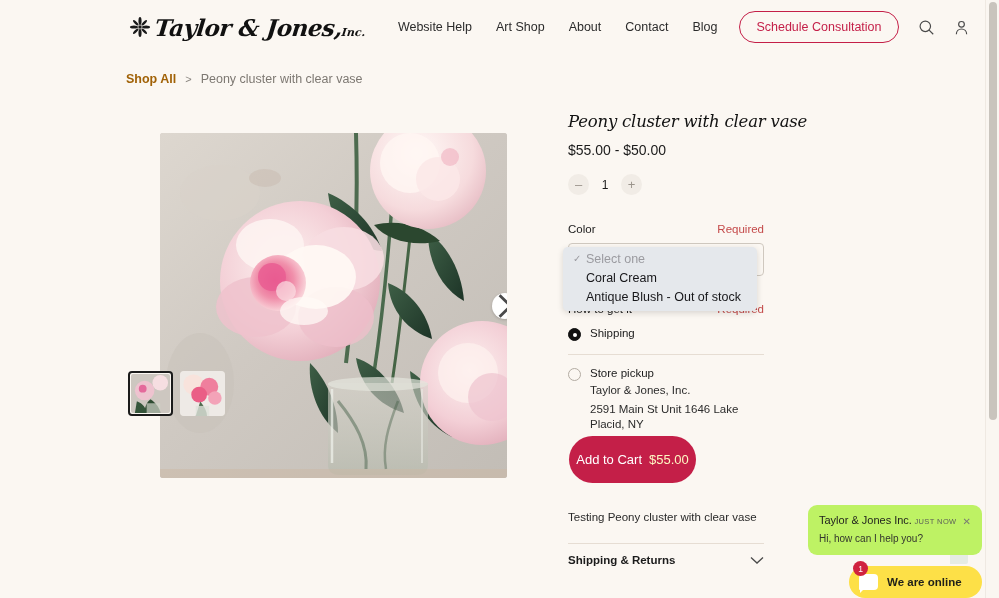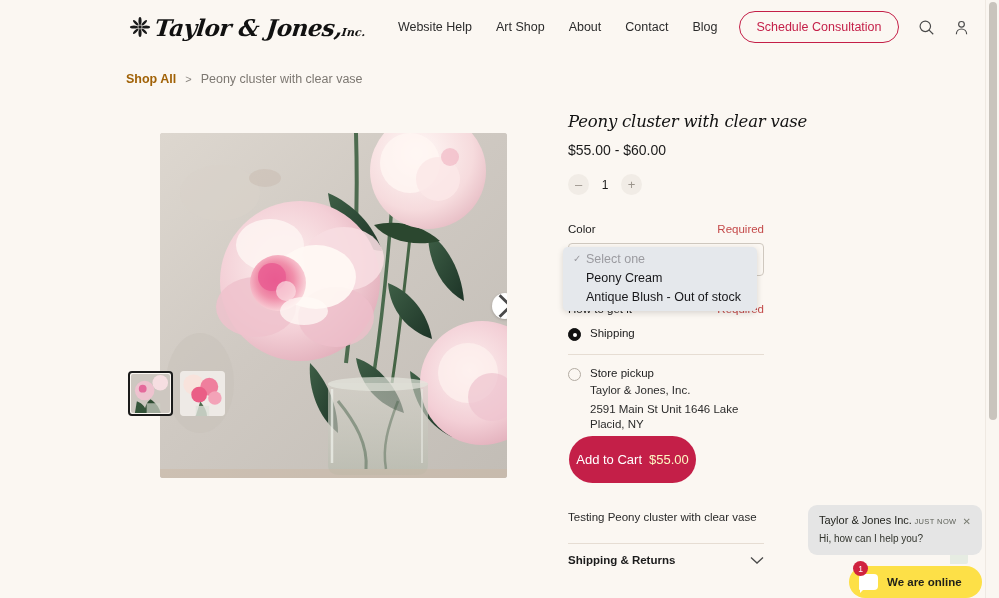--- a/index.html
+++ b/index.html
@@ -308,21 +308,21 @@
     align-items: center;
     cursor: pointer;
   }
   .acc-title { font-size: 11.5px; font-weight: bold; color: #1b1b1b; }
 
   
   .chat-msg {
     position: absolute;
     left: 808px; top: 505px;
     width: 174px;
-    background: #e5e5e5;
+    background: #bef264;
     border-radius: 9px;
     padding: 9px 11px 11px 11px;
     z-index: 30;
   }
   .chat-top {
     display: flex;
     align-items: baseline;
     justify-content: space-between;
   }
   .chat-name { font-size: 11px; color: #23241f; }
@@ -565,21 +565,21 @@
         <circle cx="17" cy="21" r="7" fill="#ea5e86"></circle>
         <circle cx="31" cy="24" r="6" fill="#f3a3b8"></circle>
         <path d="M18 27 C22 32 24 36 24 40 L14 40Z" fill="#4d6a4c"></path>
         <rect x="14" y="31" width="12" height="9" fill="#dfe2db" opacity="0.8"></rect>
       </svg>
     </div>
   </div>
 
   <div class="info">
     <h1 class="prod-title">Peony cluster with clear vase</h1>
-    <div class="prod-price">$55.00 - $60.00</div>
+    <div class="prod-price">$55.00 - $50.00</div>
 
     <div class="qty">
       <button class="qty-btn">–</button>
       <div class="qty-val">1</div>
       <button class="qty-btn">+</button>
     </div>
 
     <div class="field-row">
       <span class="field-label">Color</span>
       <span class="field-required">Required</span>
@@ -587,21 +587,21 @@
     <div class="select-box"></div>
   </div>
 
   <div class="dropdown">
     <div class="dd-option muted">
       <span class="dd-check">✓</span>
       <span>Select one</span>
     </div>
     <div class="dd-option">
       <span class="dd-check"></span>
-      <span>Peony Cream</span>
+      <span>Coral Cream</span>
     </div>
     <div class="dd-option">
       <span class="dd-check"></span>
       <span>Antique Blush - Out of stock</span>
     </div>
   </div>
 
   <div class="how-row">
     <span class="field-label">How to get it</span>
     <span class="field-required">Required</span>

